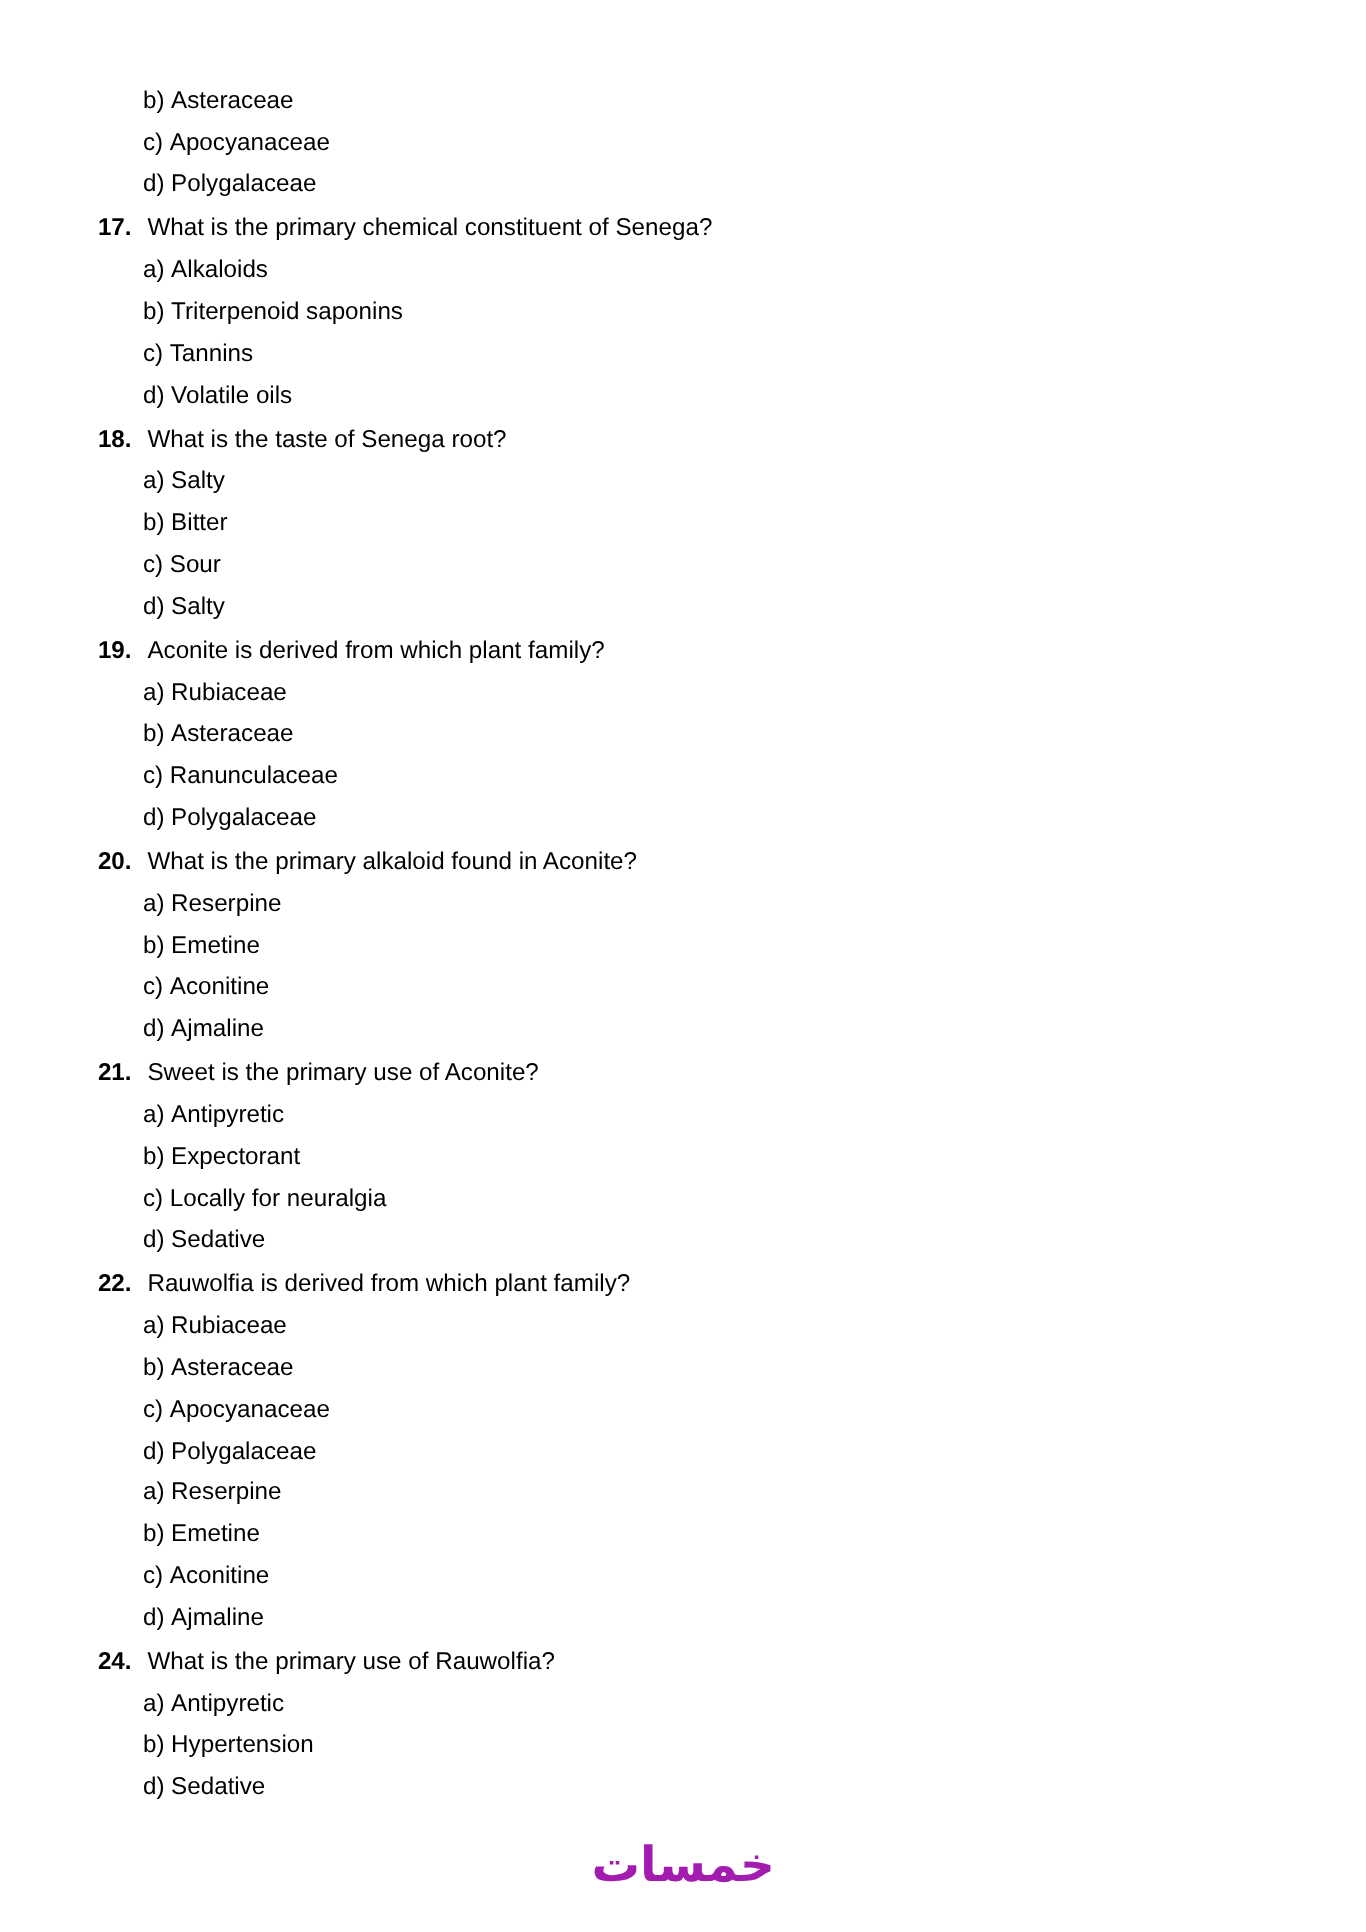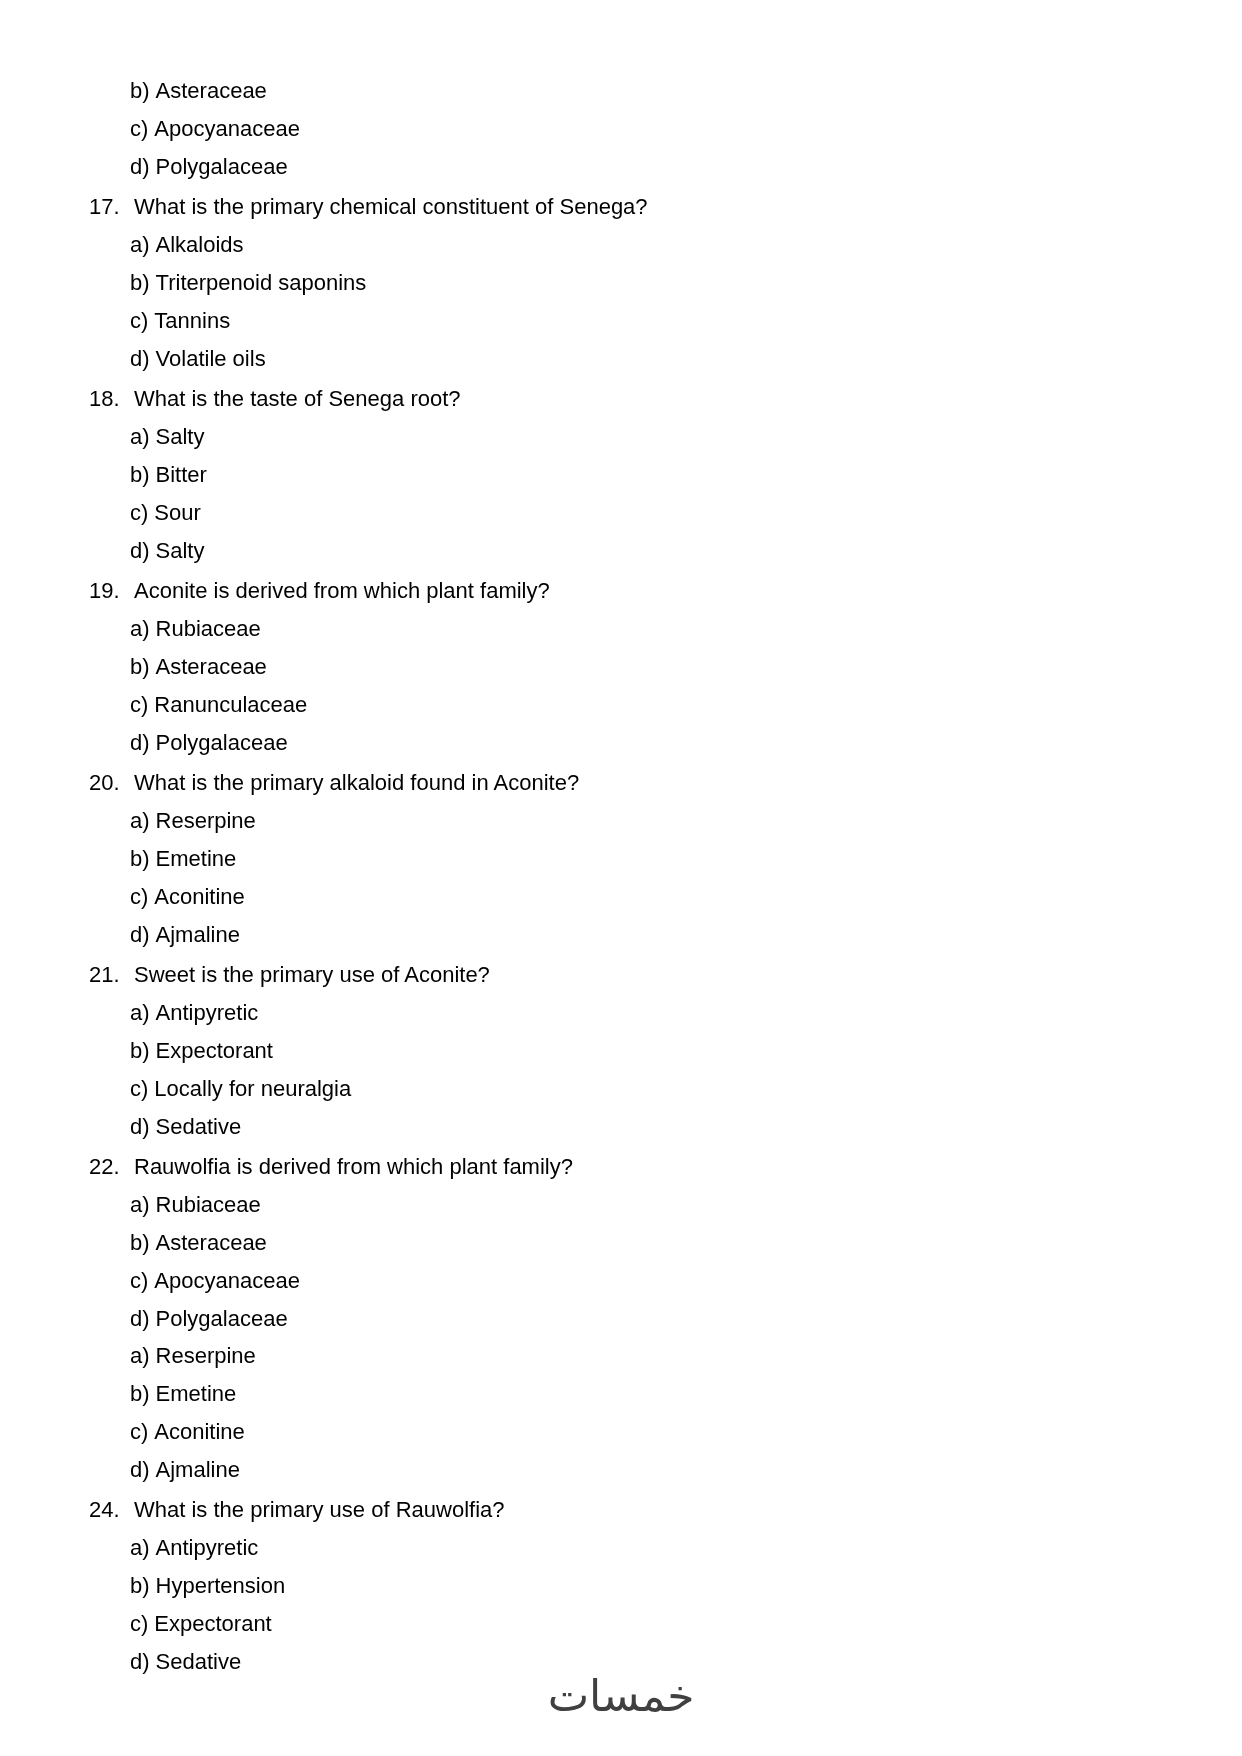--- a/index.html
+++ b/index.html
@@ -26,40 +26,40 @@
     white-space: pre;
   }
   .q-line {
     padding-left: 89px;
     margin-top: 3px;
     white-space: pre;
   }
   .q-num {
     display: inline-block;
     width: 45px;
-    font-weight: 400;
+    font-weight: 700;
     color: #000000;
   }
   .q-text {
     font-weight: 400;
   }
   .opt-letter { }
   .opt-text { margin-left: 6px; }
   .watermark {
     position: absolute;
     top: 1672px;
     left: 0;
     width: 100%;
     text-align: center;
     direction: rtl;
     font-family: "DejaVu Sans", sans-serif;
     font-size: 44px;
     line-height: 48px;
-    font-weight: 400;
-    color: #404040;
+    font-weight: 700;
+    color: #a21caf;
     user-select: none;
   }
 </style>
 </head>
 <body>
 
 <div class="doc">
   <div class="opt-line"><span class="opt-letter">b)</span><span class="opt-text">Asteraceae</span></div>
 
   <div class="opt-line"><span class="opt-letter">c)</span><span class="opt-text">Apocyanaceae</span></div>
@@ -134,18 +134,17 @@
   <div class="opt-line"><span class="opt-letter">c)</span><span class="opt-text">Aconitine</span></div>
 
   <div class="opt-line"><span class="opt-letter">d)</span><span class="opt-text">Ajmaline</span></div>
 
   <div class="q-line"><span class="q-num">24.</span><span class="q-text">What is the primary use of Rauwolfia?</span></div>
 
   <div class="opt-line"><span class="opt-letter">a)</span><span class="opt-text">Antipyretic</span></div>
 
   <div class="opt-line"><span class="opt-letter">b)</span><span class="opt-text">Hypertension</span></div>
 
-  <div class="opt-line"><span class="opt-letter">c)</span><span class="opt-text">Expectorant</span></div>
 
   <div class="opt-line"><span class="opt-letter">d)</span><span class="opt-text">Sedative</span></div>
 </div>
 
 <div class="watermark">خمسات</div>
 
 </body></html>

